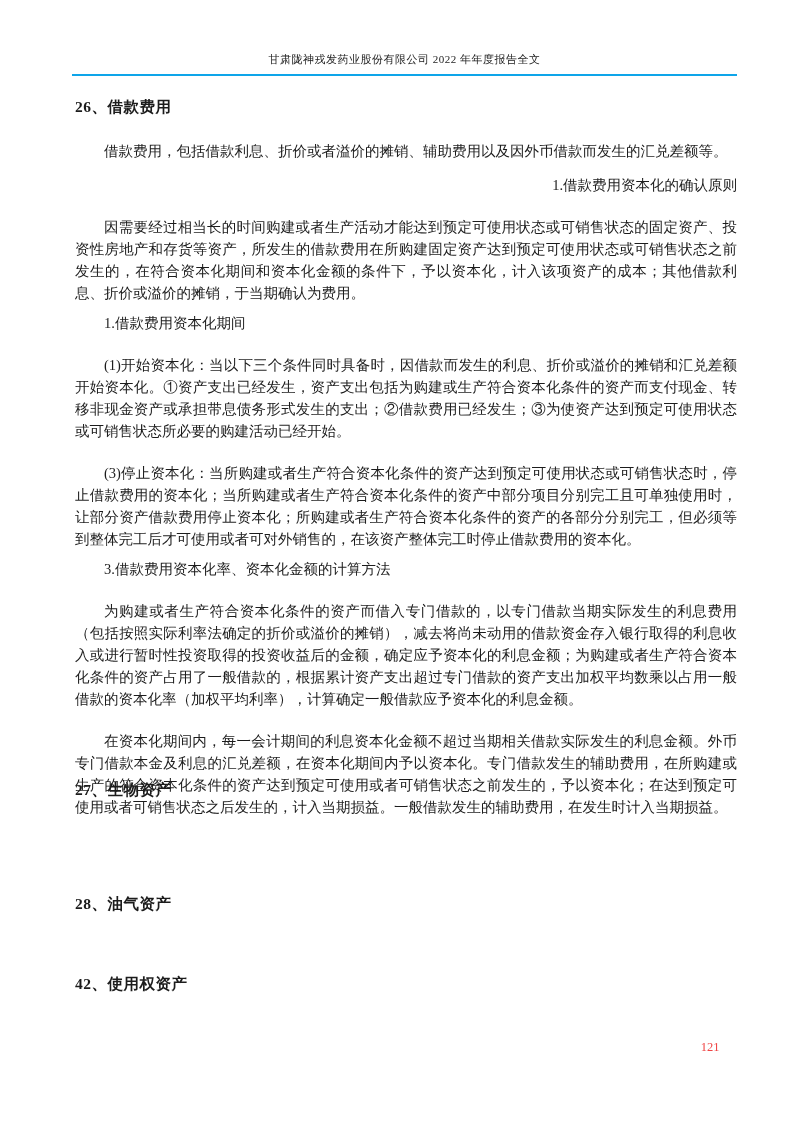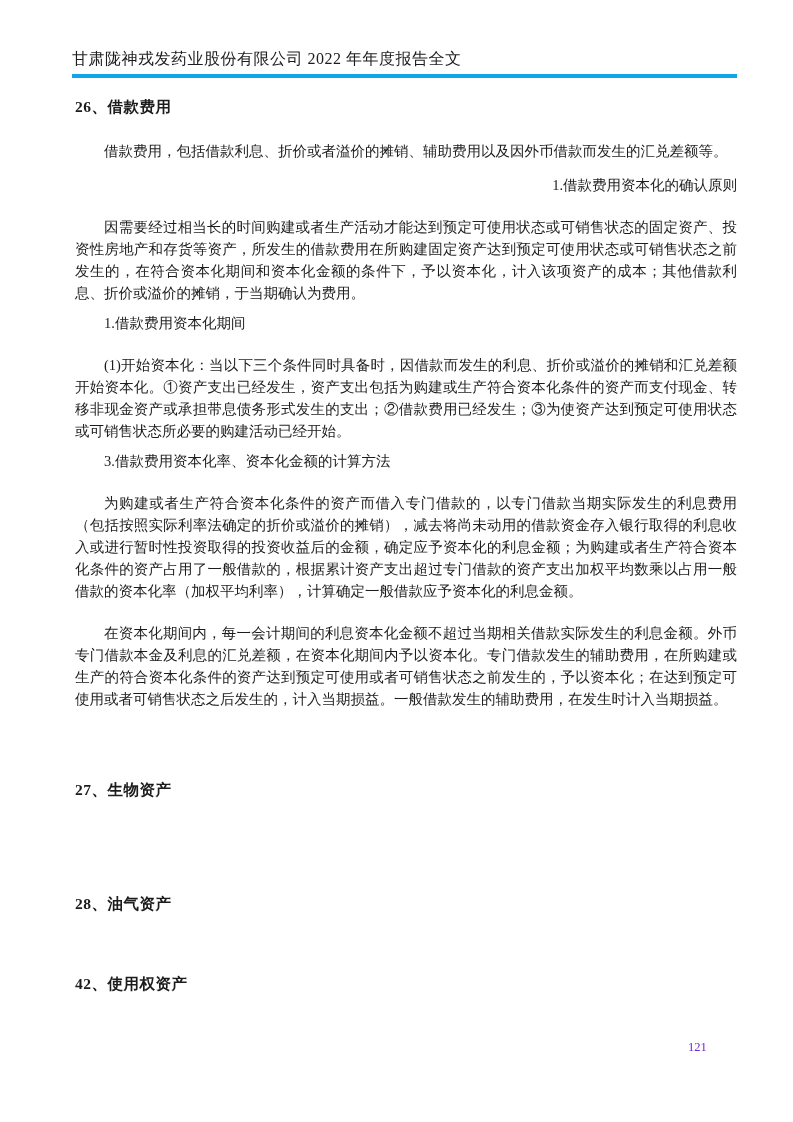--- a/index.html
+++ b/index.html
@@ -16,24 +16,24 @@
     overflow: hidden;
     font-family: "Liberation Serif", "DejaVu Serif", serif;
     color: #1c1c1c;
   }
   .page-header {
     position: absolute;
     top: 48px;
     left: 72px;
     right: 56px;
     height: 26px;
-    text-align: left;
-    font-size: 16px;
+    text-align: center;
+    font-size: 11px;
     line-height: 22px;
-    border-bottom: 4px solid #0ea5e9;
+    border-bottom: 2px solid #0ea5e9;
     letter-spacing: 0.5px;
   }
   .content {
     position: absolute;
     top: 88px;
     left: 75px;
     width: 662px;
   }
   .sec-heading {
     margin: 8px 0 0 0;
@@ -62,23 +62,23 @@
     letter-spacing: 0.5px;
   }
   .bh-27 { top: 779px; }
   .bh-28 { top: 893px; }
   .bh-29 { top: 973px; }
   .page-number {
     position: absolute;
     top: 1040px;
     left: 688px;
     width: 44px;
-    text-align: left;
+    text-align: center;
     font-size: 12.5px;
-    color: #6d28d9;
+    color: #ef4444;
   }
 </style>
 </head>
 <body>
 
 <div class="page">
 
   <div class="page-header">
     <span>甘肃陇神戎发药业股份有限公司 2022 年年度报告全文</span>
   </div>
@@ -91,20 +91,21 @@
 
     <p class="subhead">1.借款费用资本化的确认原则</p>
 
     <p>因需要经过相当长的时间购建或者生产活动才能达到预定可使用状态或可销售状态的固定资产、投资性房地产和存货等资产，所发生的借款费用在所购建固定资产达到预定可使用状态或可销售状态之前发生的，在符合资本化期间和资本化金额的条件下，予以资本化，计入该项资产的成本；其他借款利息、折价或溢价的摊销，于当期确认为费用。</p>
 
     <p class="subhead2">1.借款费用资本化期间</p>
 
     <p>(1)开始资本化：当以下三个条件同时具备时，因借款而发生的利息、折价或溢价的摊销和汇兑差额开始资本化。①资产支出已经发生，资产支出包括为购建或生产符合资本化条件的资产而支付现金、转移非现金资产或承担带息债务形式发生的支出；②借款费用已经发生；③为使资产达到预定可使用状态或可销售状态所必要的购建活动已经开始。</p>
 
 
+    <p>(3)停止资本化：当所购建或者生产符合资本化条件的资产达到预定可使用状态或可销售状态时，停止借款费用的资本化；当所购建或者生产符合资本化条件的资产中部分项目分别完工且可单独使用时，让部分资产借款费用停止资本化；所购建或者生产符合资本化条件的资产的各部分分别完工，但必须等到整体完工后才可使用或者可对外销售的，在该资产整体完工时停止借款费用的资本化。</p>
 
     <p class="subhead2">3.借款费用资本化率、资本化金额的计算方法</p>
 
     <p>为购建或者生产符合资本化条件的资产而借入专门借款的，以专门借款当期实际发生的利息费用（包括按照实际利率法确定的折价或溢价的摊销），减去将尚未动用的借款资金存入银行取得的利息收入或进行暂时性投资取得的投资收益后的金额，确定应予资本化的利息金额；为购建或者生产符合资本化条件的资产占用了一般借款的，根据累计资产支出超过专门借款的资产支出加权平均数乘以占用一般借款的资本化率（加权平均利率），计算确定一般借款应予资本化的利息金额。</p>
 
     <p>在资本化期间内，每一会计期间的利息资本化金额不超过当期相关借款实际发生的利息金额。外币专门借款本金及利息的汇兑差额，在资本化期间内予以资本化。专门借款发生的辅助费用，在所购建或生产的符合资本化条件的资产达到预定可使用或者可销售状态之前发生的，予以资本化；在达到预定可使用或者可销售状态之后发生的，计入当期损益。一般借款发生的辅助费用，在发生时计入当期损益。</p>
 
   </div>
 
   <div class="bottom-heading bh-27">27、生物资产</div>

